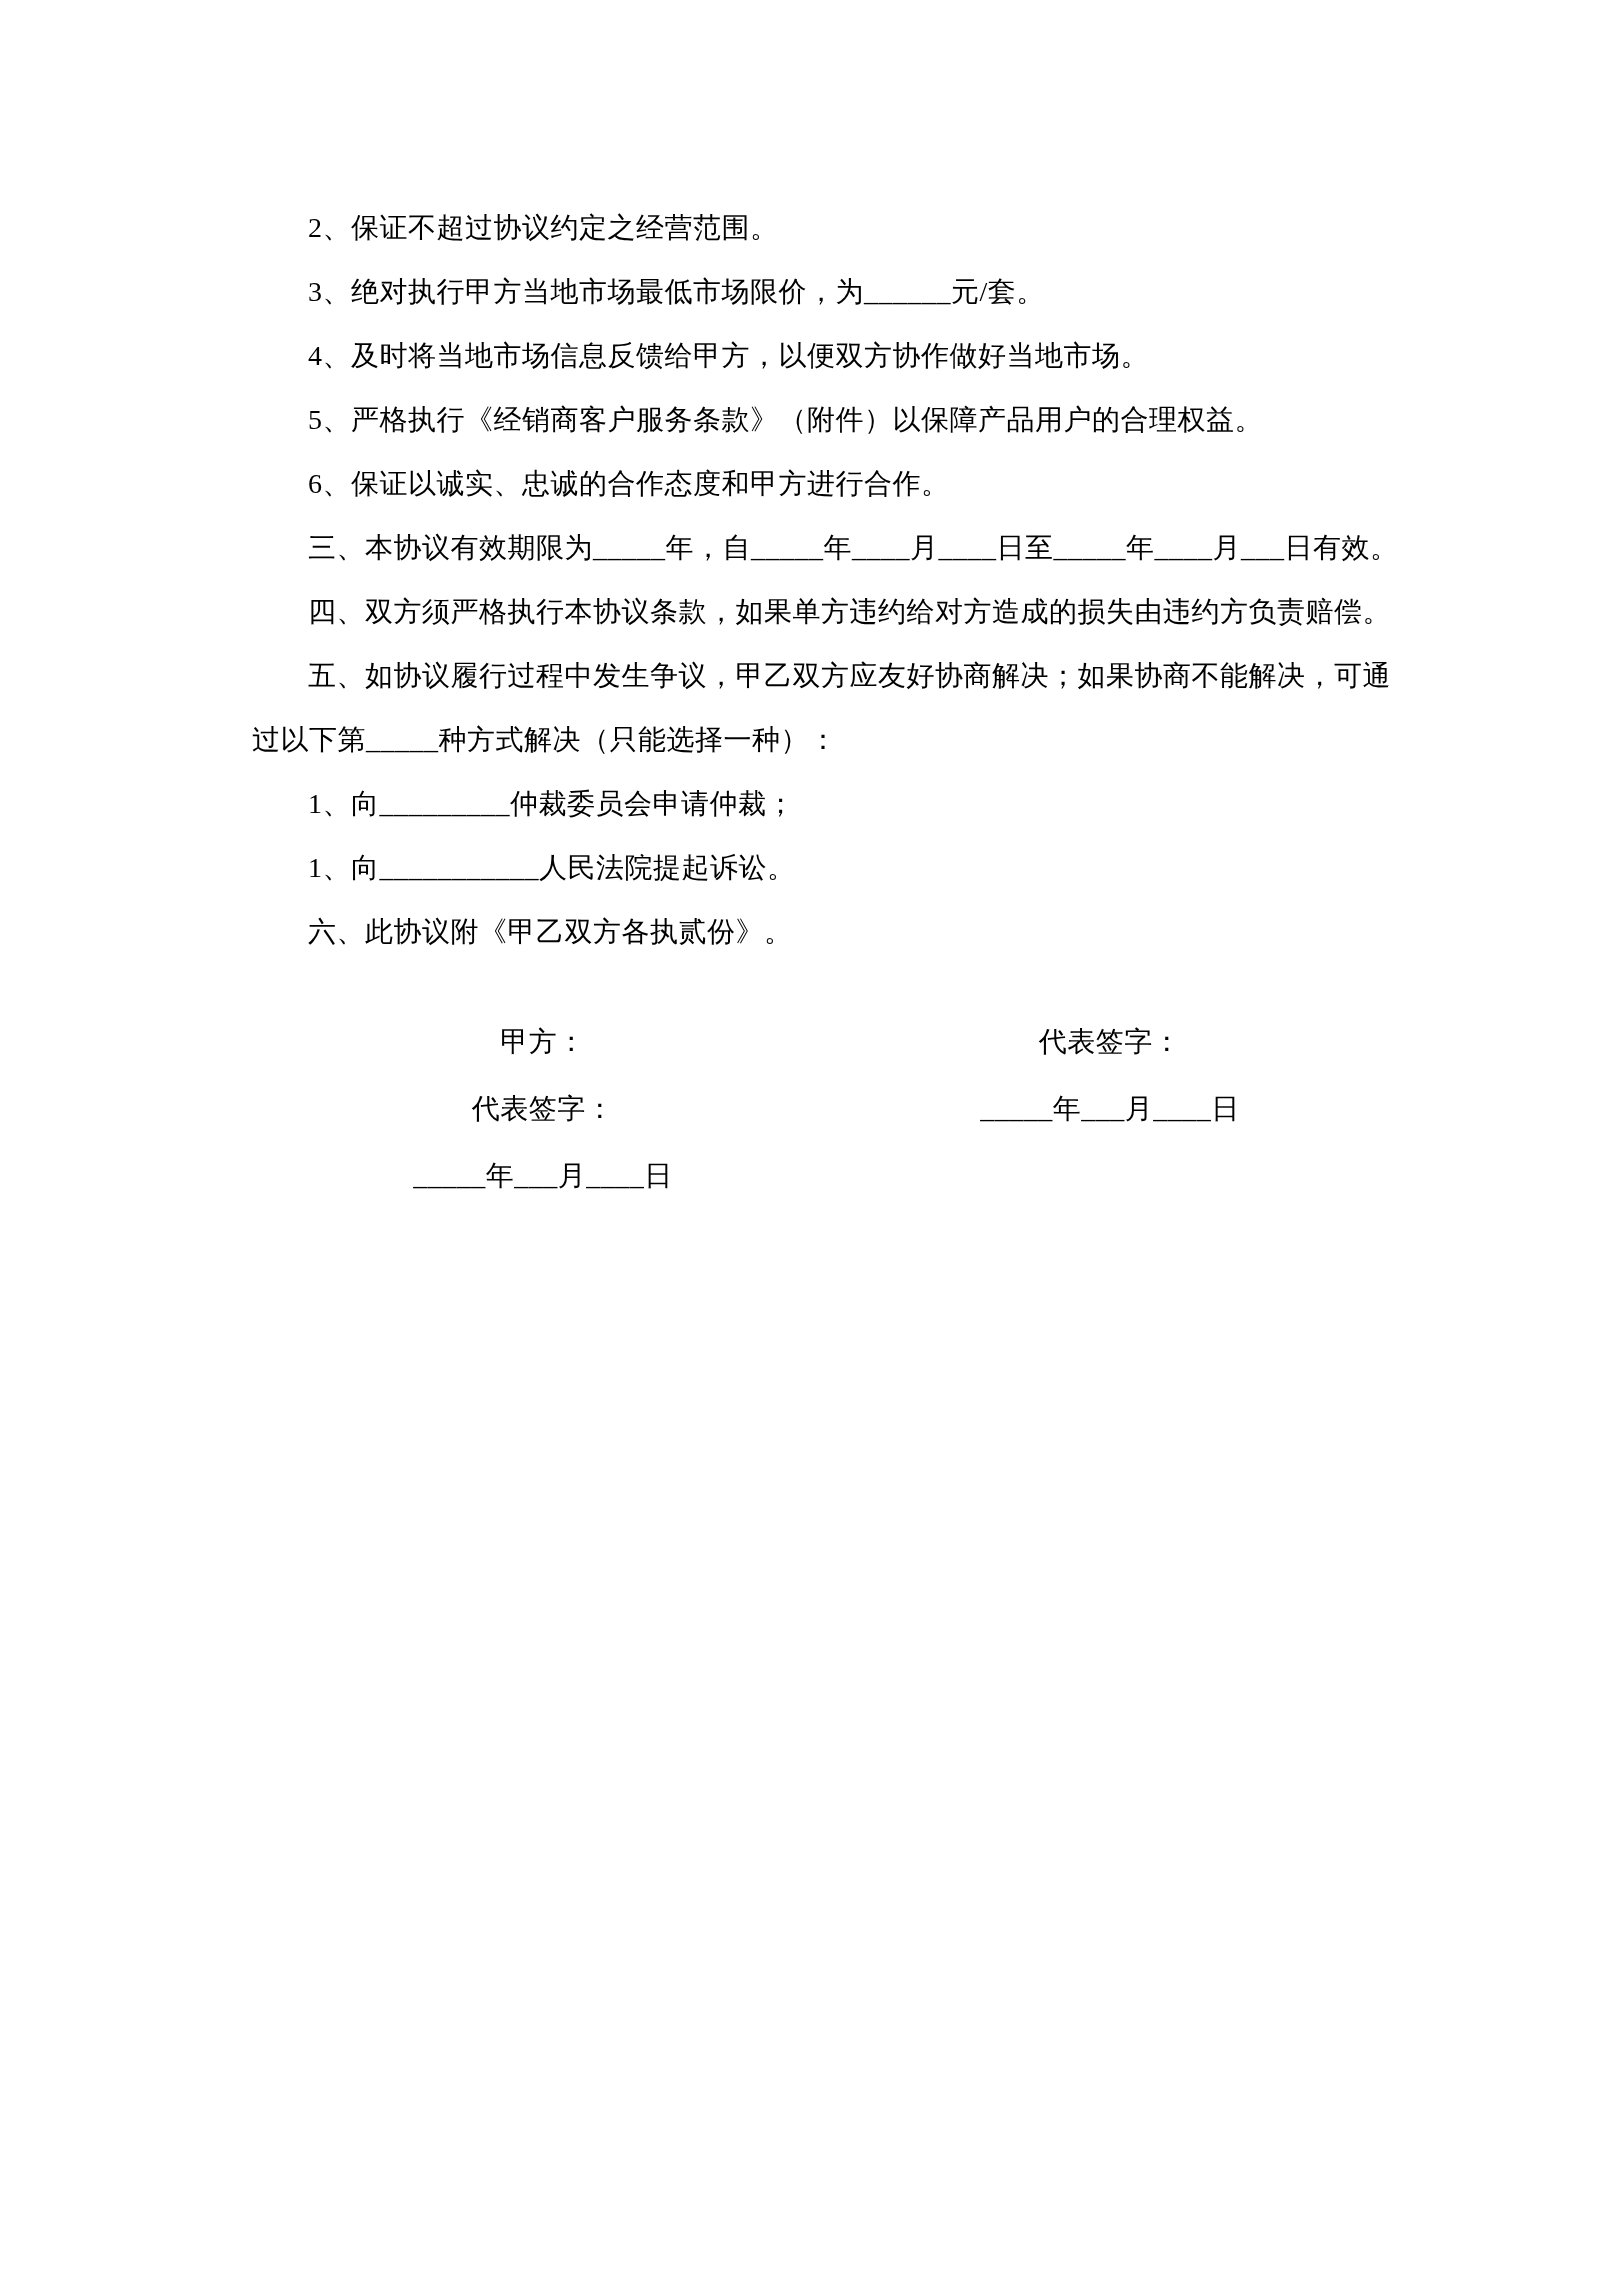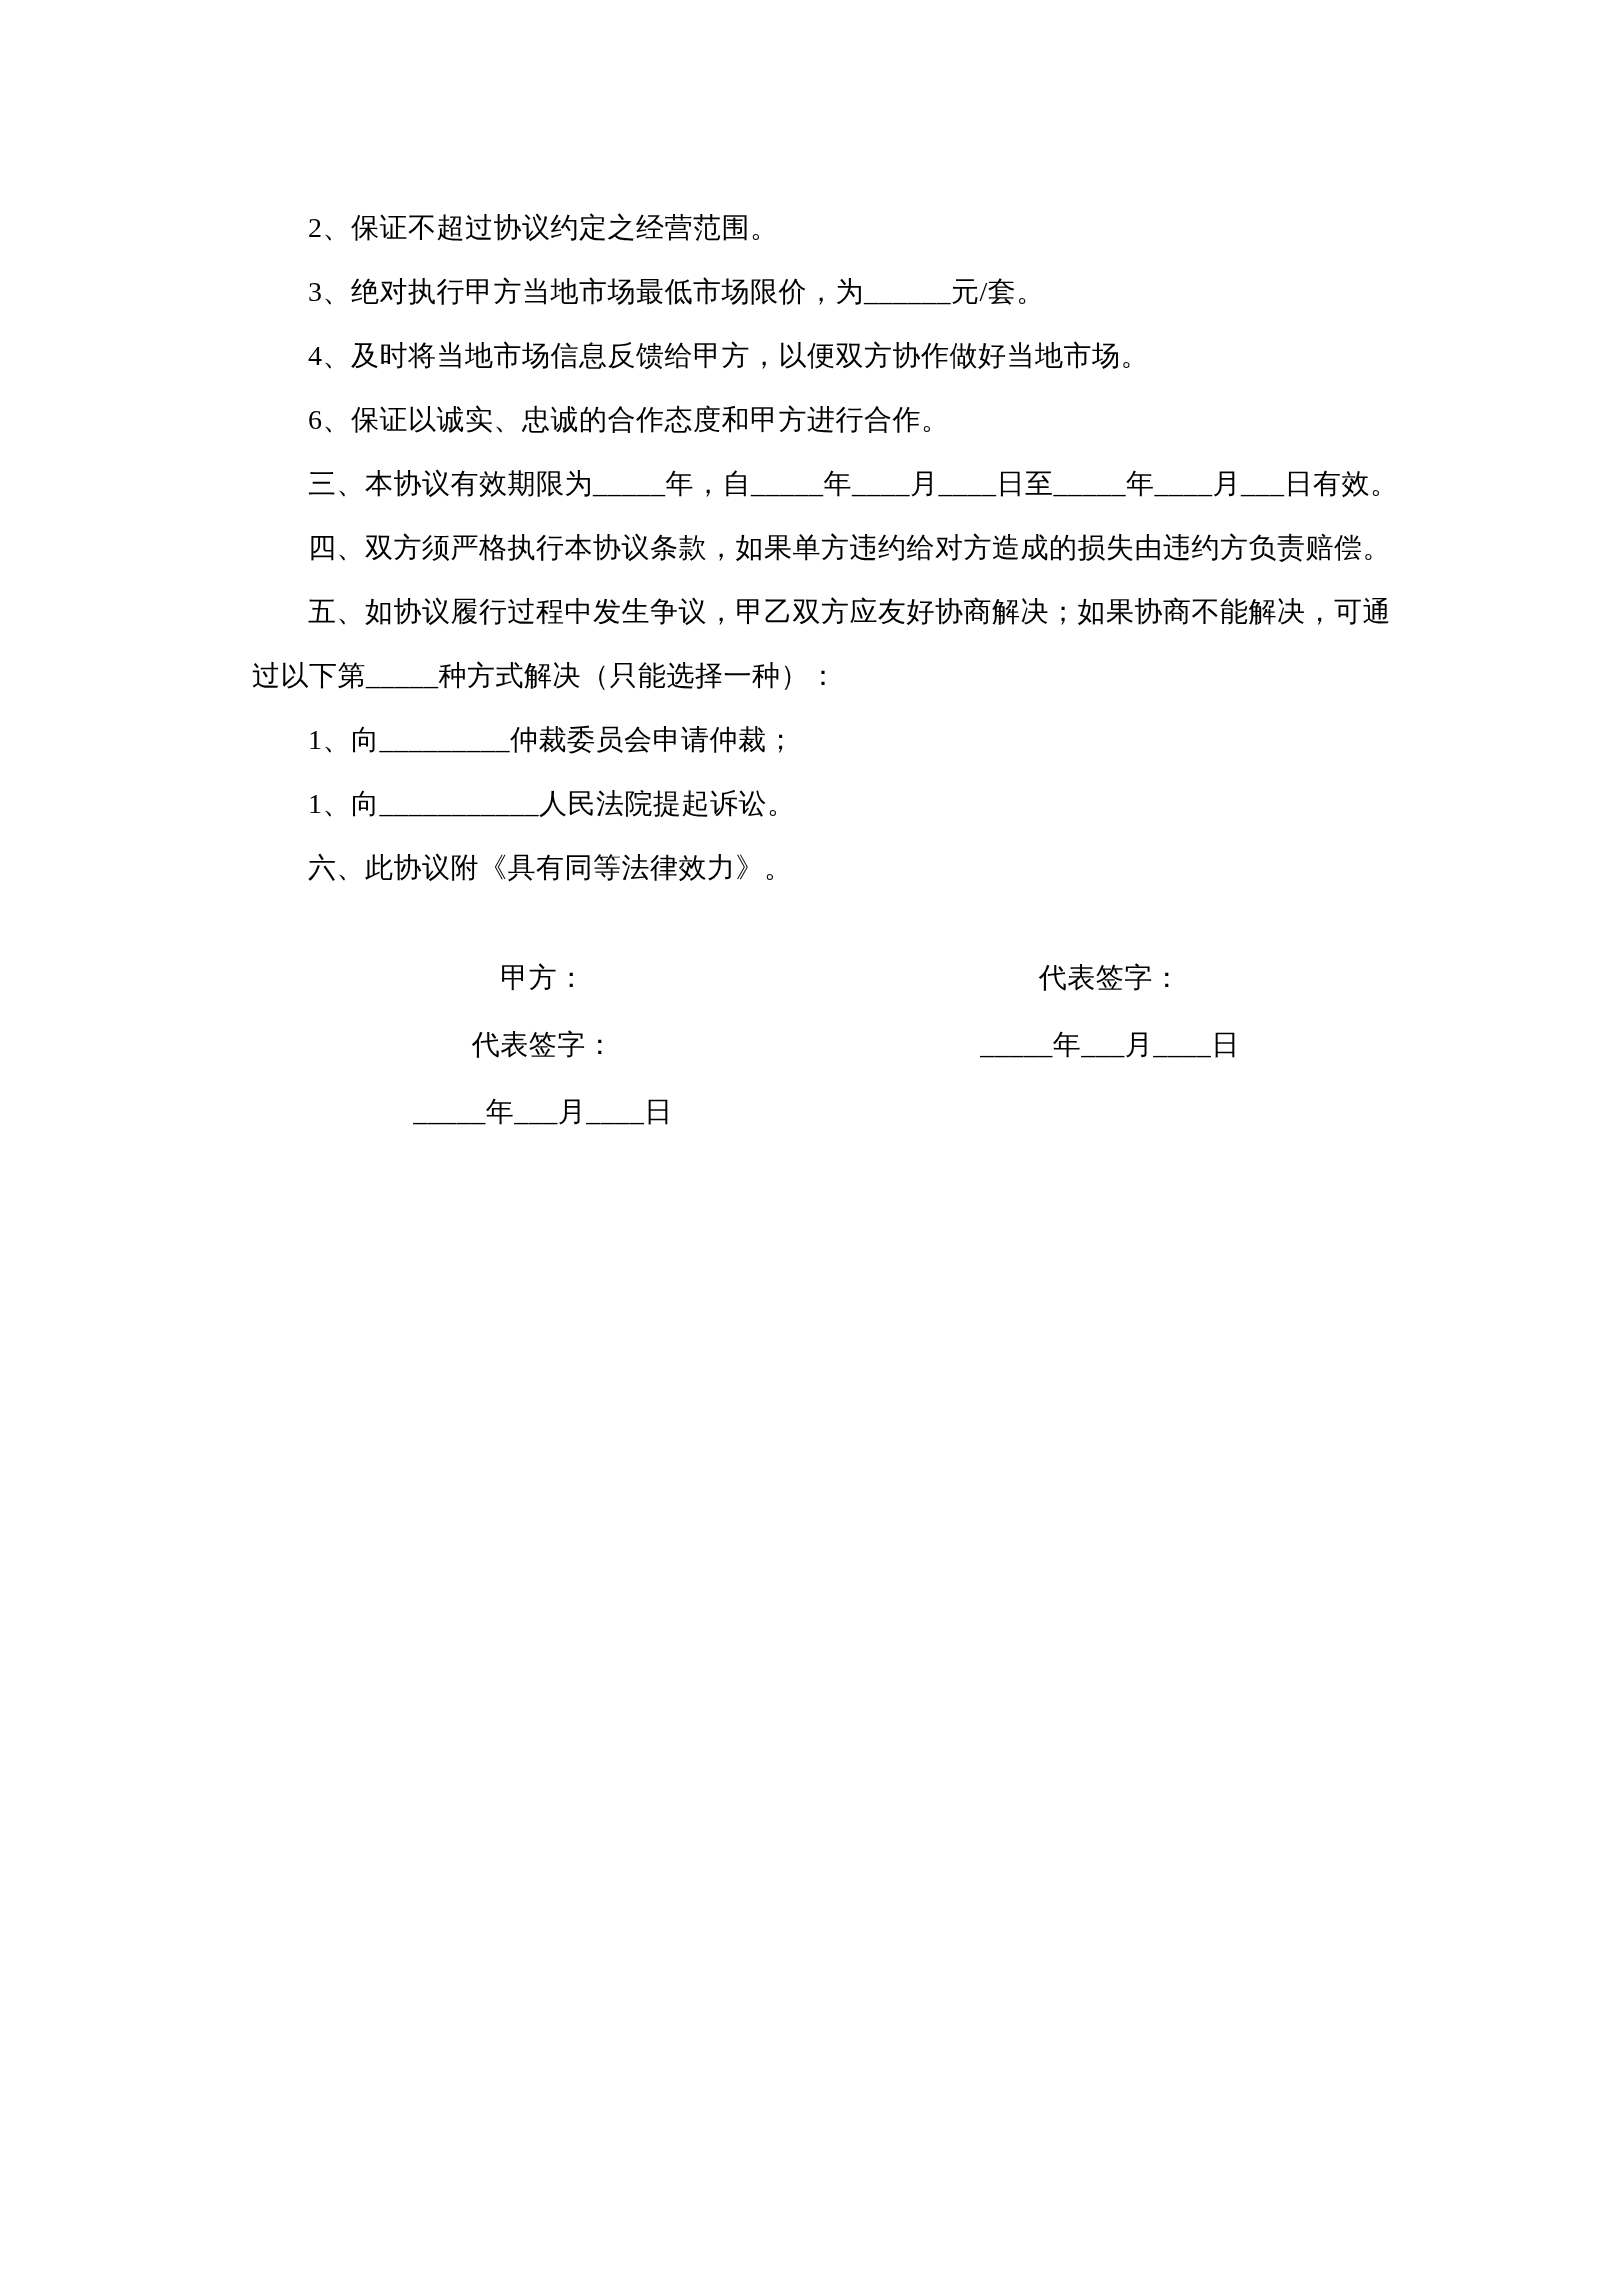--- a/index.html
+++ b/index.html
@@ -47,28 +47,29 @@
   }
 </style>
 </head>
 <body>
 
 <div class="doc">
 
   <p class="para indent">2、保证不超过协议约定之经营范围。</p>
   <p class="para indent">3、绝对执行甲方当地市场最低市场限价，为______元/套。</p>
   <p class="para indent">4、及时将当地市场信息反馈给甲方，以便双方协作做好当地市场。</p>
+  <p class="para indent">5、严格执行《经销商客户服务条款》（附件）以保障产品用户的合理权益。</p>
   <p class="para indent">6、保证以诚实、忠诚的合作态度和甲方进行合作。</p>
   <p class="para indent">三、本协议有效期限为_____年，自_____年____月____日至_____年____月___日有效。</p>
   <p class="para indent">四、双方须严格执行本协议条款，如果单方违约给对方造成的损失由违约方负责赔偿。</p>
   <p class="para indent">五、如协议履行过程中发生争议，甲乙双方应友好协商解决；如果协商不能解决，可通</p>
   <p class="para">过以下第_____种方式解决（只能选择一种）：</p>
   <p class="para indent">1、向_________仲裁委员会申请仲裁；</p>
   <p class="para indent">1、向___________人民法院提起诉讼。</p>
-  <p class="para indent">六、此协议附《具有同等法律效力》。</p>
+  <p class="para indent">六、此协议附《甲乙双方各执贰份》。</p>
 
   <div class="sig-block">
     <div class="sig-cell">甲方：</div>
 
     <div class="sig-cell">代表签字：</div>
     <div class="sig-cell">代表签字：</div>
 
     <div class="sig-cell">_____年___月____日</div>
     <div class="sig-cell">_____年___月____日</div>
   </div>

